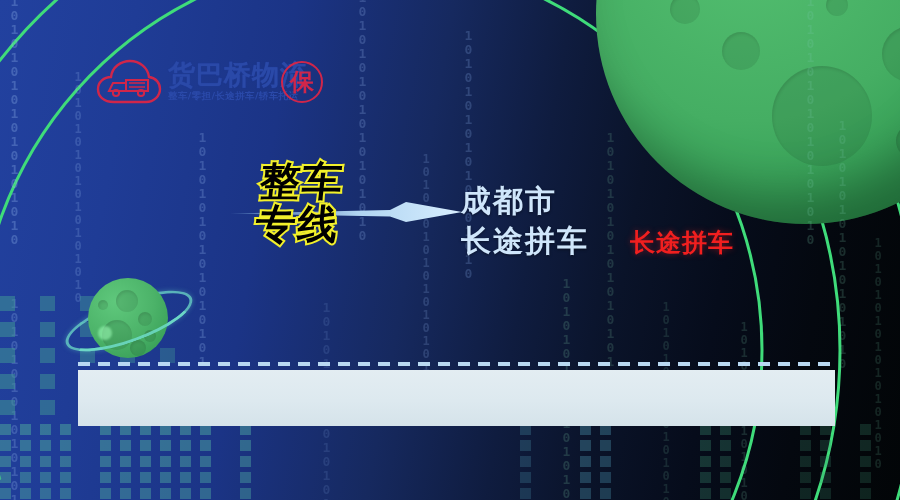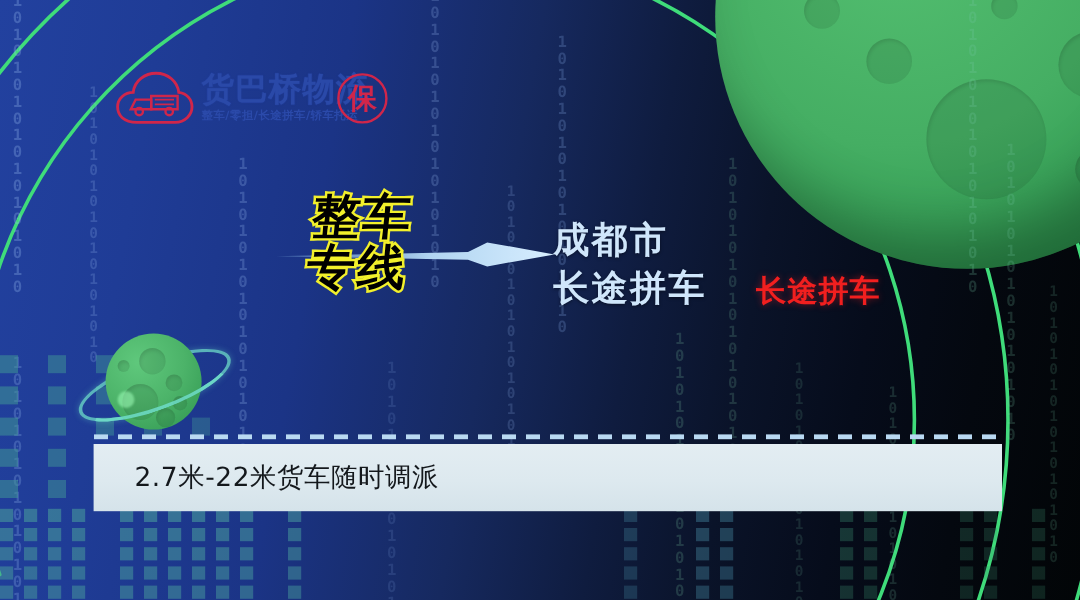--- a/index.html
+++ b/index.html
@@ -376,16 +376,15 @@
 
   <div class="city-to">
     <div>成都市</div>
     <div>长途拼车</div>
   </div>
 
   <div class="ins-red">长途拼车</div>
 
   <div class="dashline"></div>
   <div class="banner">
-    <div class="banner-l">2.7米-22米货车随时调派</div>
   </div>
 
 </div>
 
 </body></html>

